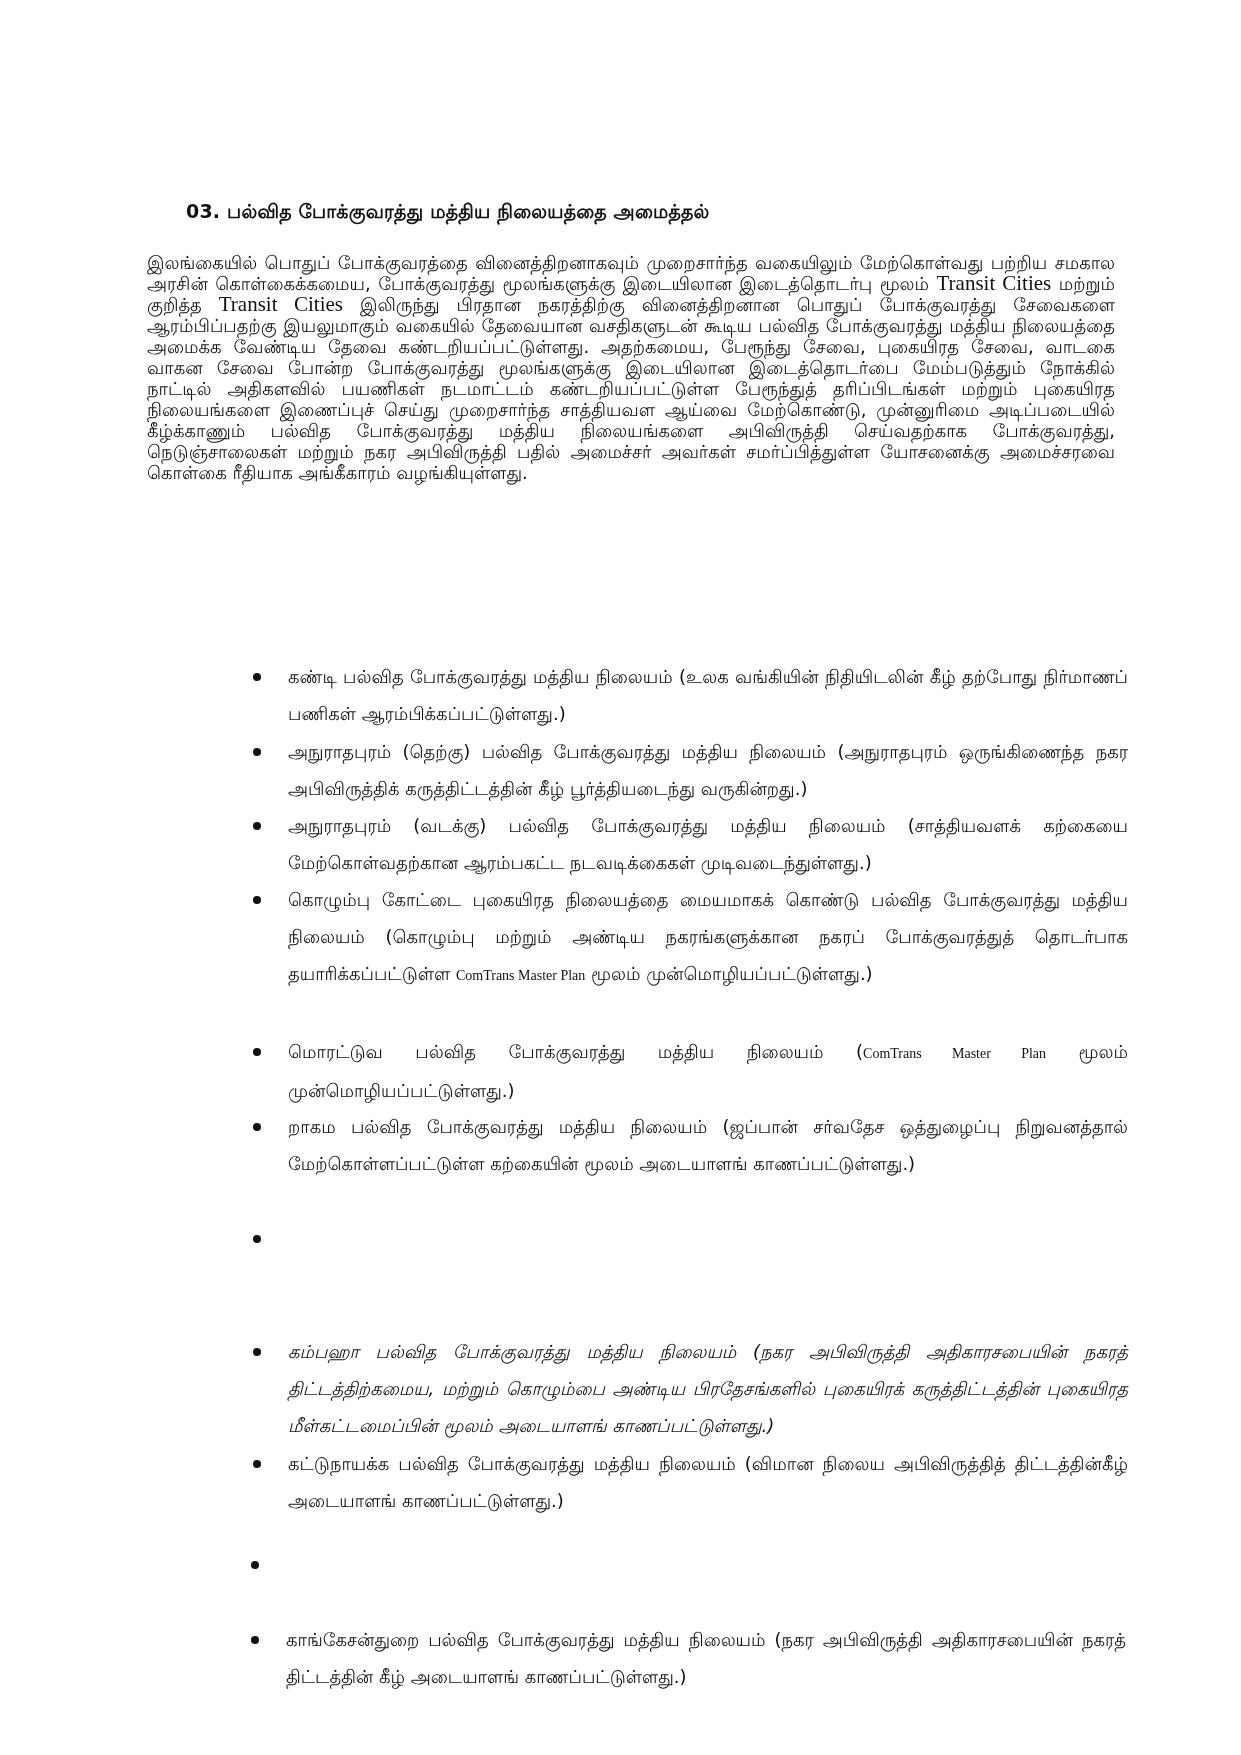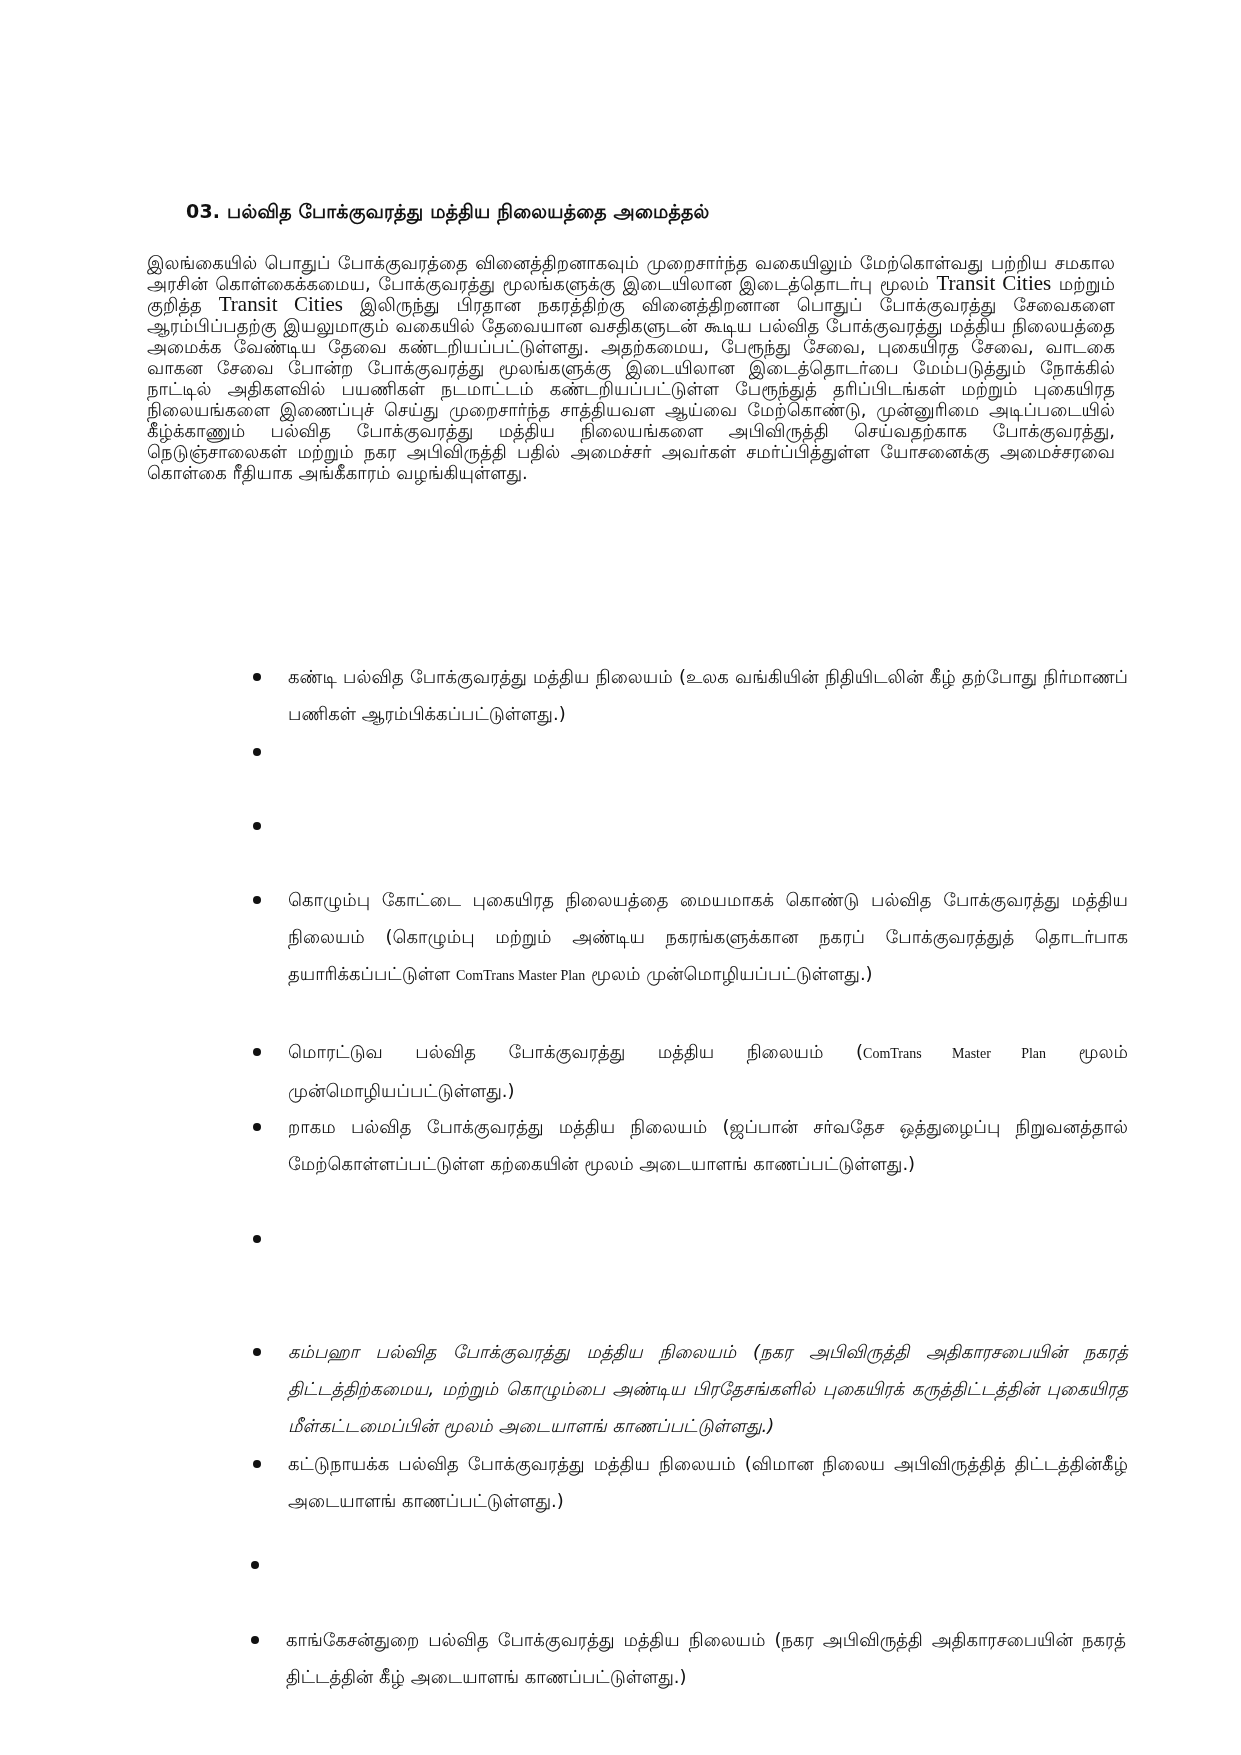--- a/index.html
+++ b/index.html
@@ -94,23 +94,25 @@
 
   <p class="intro" style="margin:0;"><span>இலங்கையில் பொதுப் போக்குவரத்தை வினைத்திறனாகவும் முறைசார்ந்த வகையிலும் மேற்கொள்வது பற்றிய சமகால அரசின் கொள்கைக்கமைய, போக்குவரத்து மூலங்களுக்கு இடையிலான இடைத்தொடர்பு மூலம் </span><span class="latin">Transit Cities</span><span> மற்றும் குறித்த </span><span class="latin">Transit Cities</span><span> இலிருந்து பிரதான நகரத்திற்கு வினைத்திறனான பொதுப் போக்குவரத்து சேவைகளை ஆரம்பிப்பதற்கு இயலுமாகும் வகையில் தேவையான வசதிகளுடன் கூடிய பல்வித போக்குவரத்து மத்திய நிலையத்தை அமைக்க வேண்டிய தேவை கண்டறியப்பட்டுள்ளது. அதற்கமைய, பேரூந்து சேவை, புகையிரத சேவை, வாடகை வாகன சேவை போன்ற போக்குவரத்து மூலங்களுக்கு இடையிலான இடைத்தொடர்பை மேம்படுத்தும் நோக்கில் நாட்டில் அதிகளவில் பயணிகள் நடமாட்டம் கண்டறியப்பட்டுள்ள பேரூந்துத் தரிப்பிடங்கள் மற்றும் புகையிரத நிலையங்களை இணைப்புச் செய்து முறைசார்ந்த சாத்தியவள ஆய்வை மேற்கொண்டு, முன்னுரிமை அடிப்படையில் கீழ்க்காணும் பல்வித போக்குவரத்து மத்திய நிலையங்களை அபிவிருத்தி செய்வதற்காக போக்குவரத்து, நெடுஞ்சாலைகள் மற்றும் நகர அபிவிருத்தி பதில் அமைச்சர் அவர்கள் சமர்ப்பித்துள்ள யோசனைக்கு அமைச்சரவை கொள்கை ரீதியாக அங்கீகாரம் வழங்கியுள்ளது.</span></p>
 
   <ul class="bullets">
     <li class="bullet-item" style="top:658px;">
       <span class="dot"></span>
       <span>கண்டி பல்வித போக்குவரத்து மத்திய நிலையம் (உலக வங்கியின் நிதியிடலின் கீழ் தற்போது நிர்மாணப் பணிகள் ஆரம்பிக்கப்பட்டுள்ளது.)</span>
     </li>
     <li class="bullet-item" style="top:733px;">
       <span class="dot"></span>
+      <span>அநுராதபுரம் (தெற்கு) பல்வித போக்குவரத்து மத்திய நிலையம் (அநுராதபுரம் ஒருங்கிணைந்த நகர அபிவிருத்திக் கருத்திட்டத்தின் கீழ் பூர்த்தியடைந்து வருகின்றது.)</span>
     </li>
     <li class="bullet-item" style="top:807px;">
       <span class="dot"></span>
+      <span>அநுராதபுரம் (வடக்கு) பல்வித போக்குவரத்து மத்திய நிலையம் (சாத்தியவளக் கற்கையை மேற்கொள்வதற்கான ஆரம்பகட்ட நடவடிக்கைகள் முடிவடைந்துள்ளது.)</span>
     </li>
     <li class="bullet-item" style="top:881px;">
       <span class="dot"></span>
       <span>கொழும்பு கோட்டை புகையிரத நிலையத்தை மையமாகக் கொண்டு பல்வித போக்குவரத்து மத்திய நிலையம் (கொழும்பு மற்றும் அண்டிய நகரங்களுக்கான நகரப் போக்குவரத்துத் தொடர்பாக தயாரிக்கப்பட்டுள்ள </span><span class="latin-inline">ComTrans Master Plan</span><span> மூலம் முன்மொழியப்பட்டுள்ளது.)</span>
     </li>
     <li class="bullet-item" style="top:1033px;">
       <span class="dot"></span>
       <span>மொரட்டுவ பல்வித போக்குவரத்து மத்திய நிலையம் (</span><span class="latin-inline">ComTrans Master Plan</span><span> மூலம் முன்மொழியப்பட்டுள்ளது.)</span>
     </li>
     <li class="bullet-item" style="top:1108px;">

